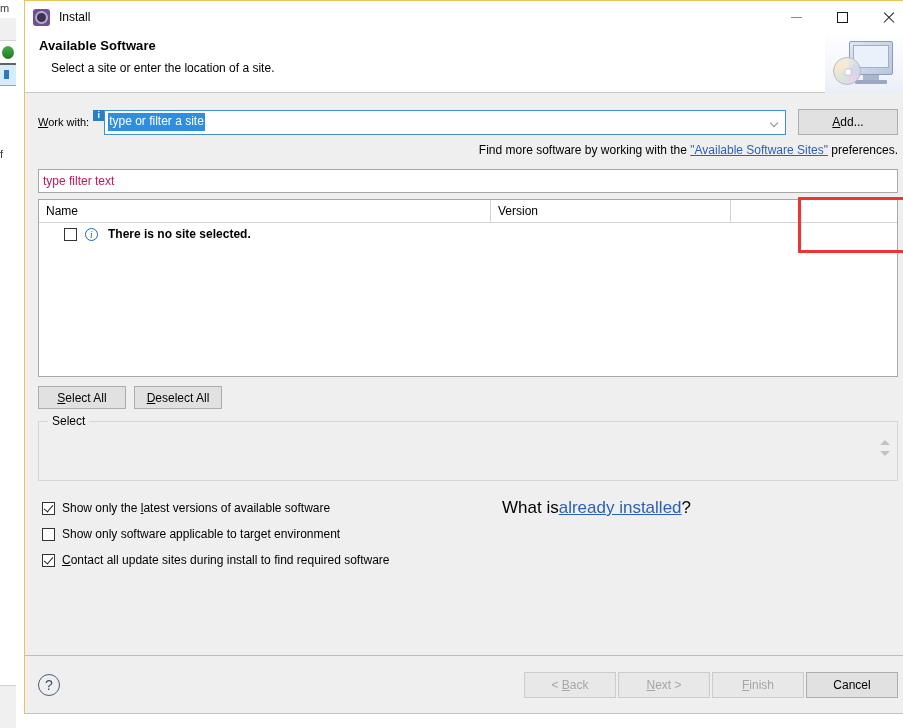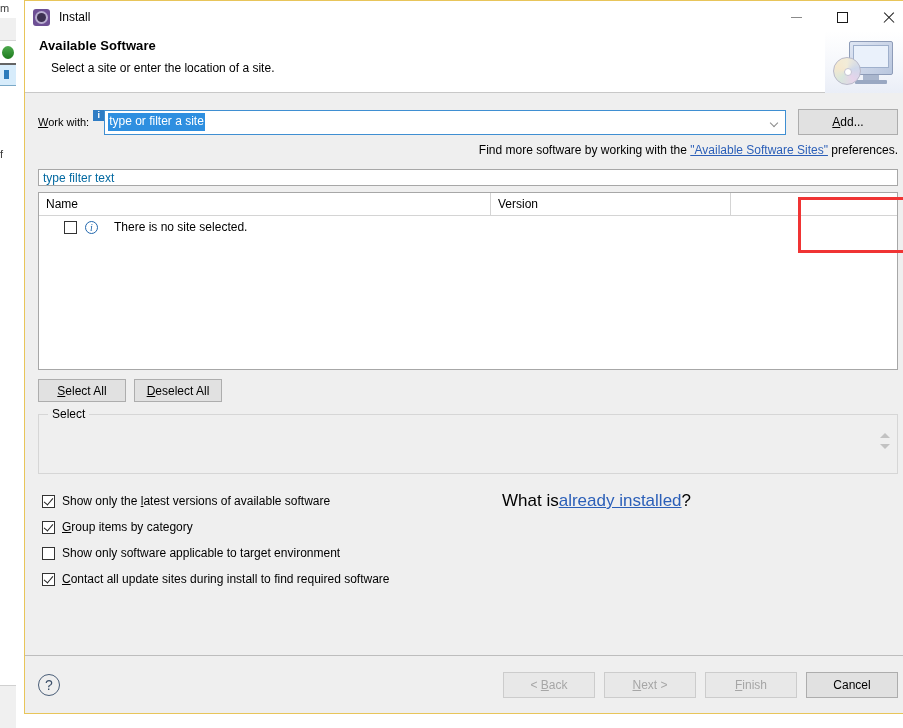--- a/index.html
+++ b/index.html
@@ -406,29 +406,29 @@
     color: #000;
   }
   .findmore a {
     color: #2b5fb8;
     text-decoration: underline;
   }
 
   
   .filter-box {
     margin-top: 12px;
-    height: 17px;
+    height: 24px;
     background: #ffffff;
     border: 1px solid #a7a7a7;
     box-sizing: border-box;
     display: flex;
     align-items: center;
     padding-left: 4px;
     font-size: 12px;
-    color: #0369a1;
+    color: #be185d;
   }
 
   
   .tbl {
     margin-top: 6px;
     height: 178px;
     background: #ffffff;
     border: 1px solid #a7a7a7;
     box-sizing: border-box;
     display: flex;
@@ -487,22 +487,23 @@
     font-size: 10px;
     line-height: 11px;
     text-align: center;
     font-family: "Liberation Serif", serif;
     font-style: italic;
     margin-left: 8px;
     box-sizing: border-box;
     flex: 0 0 13px;
   }
   .trow-label {
-    margin-left: 16px;
-    font-size: 12px;
+    margin-left: 10px;
+    font-size: 12px;
+    font-weight: bold;
   }
 
   
   .sel-row {
     margin-top: 9px;
     display: flex;
     gap: 8px;
   }
   .sel-btn {
     width: 88px;
@@ -594,21 +595,21 @@
     text-align: center;
     line-height: 20px;
     font-family: "Liberation Sans", sans-serif;
     box-sizing: border-box;
     cursor: pointer;
   }
   .nav-btns {
     position: absolute;
     right: 13px;
     display: flex;
-    gap: 9px;
+    gap: 2px;
   }
   .nav-btn {
     width: 92px;
     height: 26px;
     font-size: 12px;
     font-family: "Liberation Sans", sans-serif;
     border: 1px solid #adadad;
     background: #e1e1e1;
     color: #000;
     box-sizing: border-box;
@@ -718,24 +719,20 @@
         <span class="spin-up"></span>
           <span class="spin-dn"></span>
       </span>
     </div>
 
     <div class="opts">
       <div class="opt-col-left">
         <label class="opt-line">
           <span class="cb checked"></span>
           <span>Show only the <span class="ul">l</span>atest versions of available software</span>
-        </label>
-        <label class="opt-line">
-          <span class="cb checked"></span>
-          <span><span class="ul">G</span>roup items by category</span>
         </label>
         <label class="opt-line">
           <span class="cb"></span>
           <span>Show only software applicable to target environment</span>
         </label>
         <label class="opt-line">
           <span class="cb checked"></span>
           <span><span class="ul">C</span>ontact all update sites during install to find required software</span>
         </label>
       </div>

